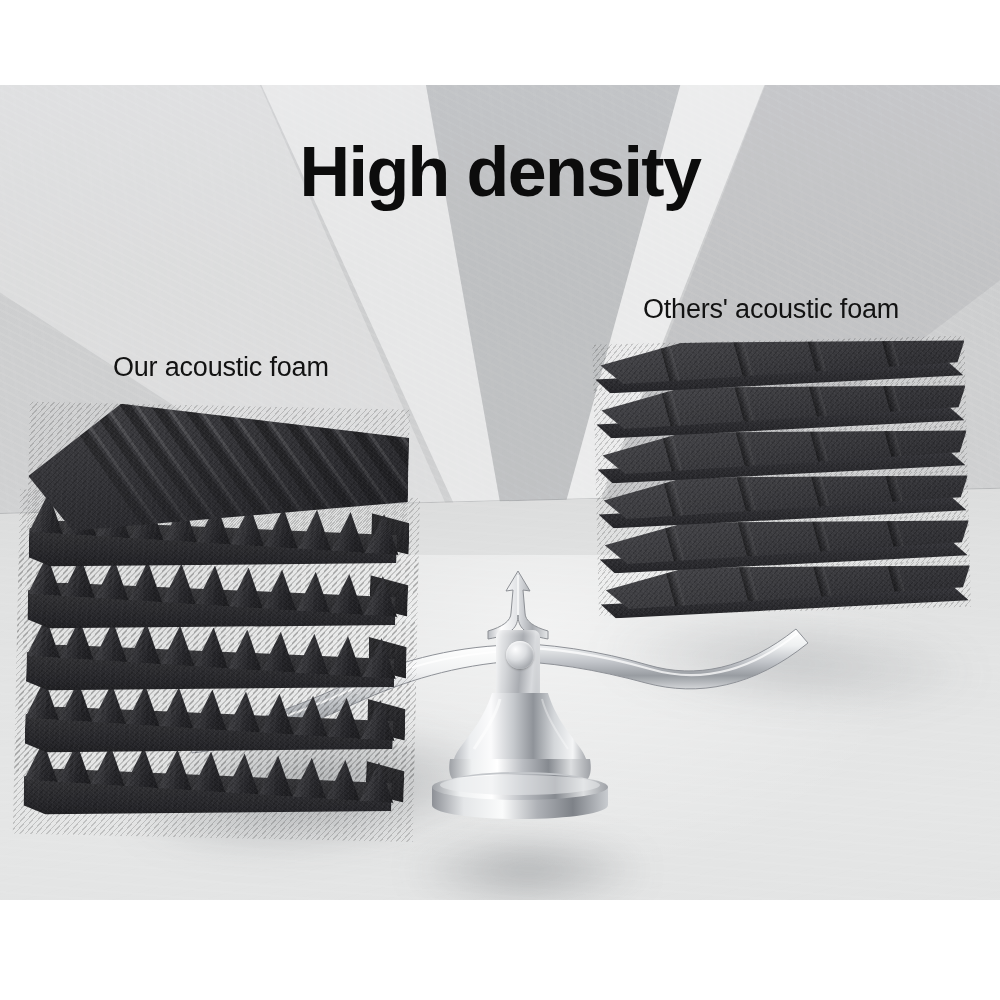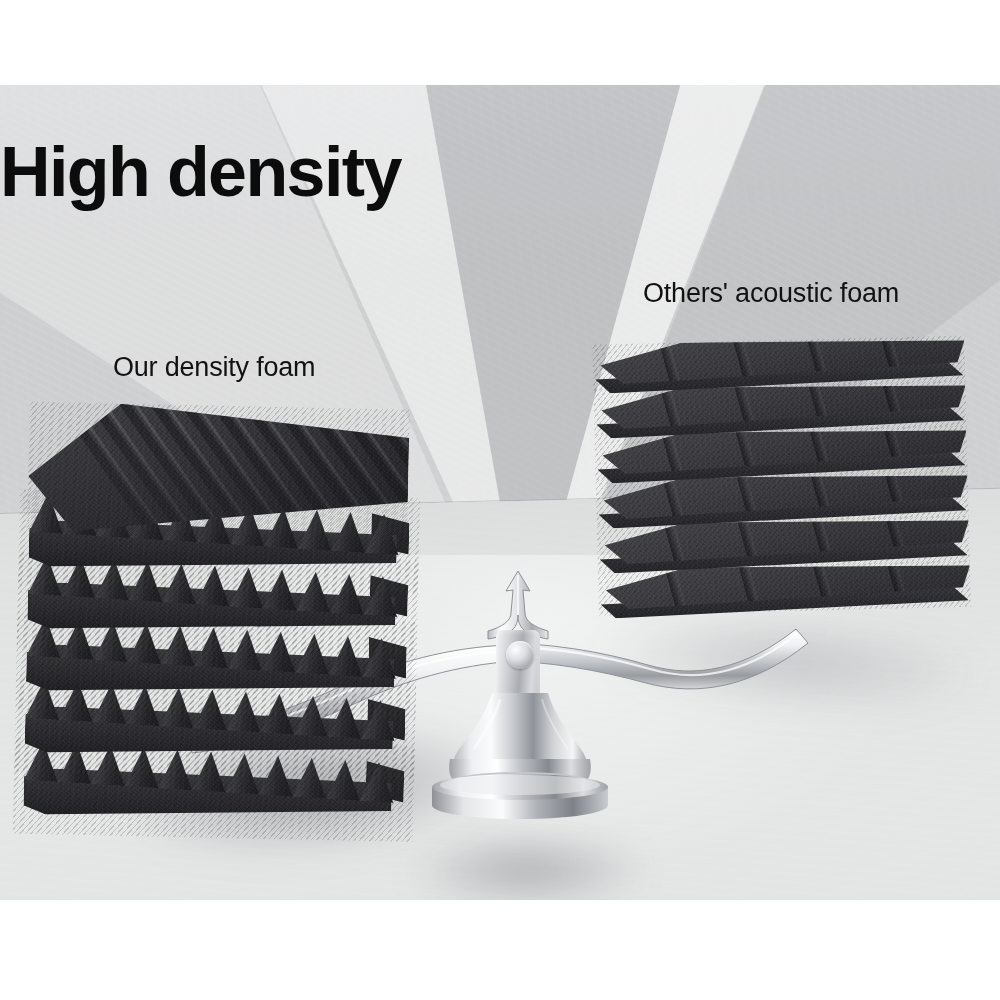--- a/index.html
+++ b/index.html
@@ -95,32 +95,32 @@
   }
   .sh-right{
     left:600px;top:530px;width:380px;height:95px;
     background:radial-gradient(ellipse at center, rgba(95,99,104,.26), rgba(95,99,104,0) 72%);
     transform:rotate(4deg);
   }
 
   
   .title{
     position:absolute;left:0;top:137px;width:1000px;
-    text-align:left;
+    text-align:center;
     font-size:70px;line-height:1;font-weight:700;
     letter-spacing:-1.6px;
     color:#0c0c0c;
   }
   .label{
     position:absolute;
     font-size:27px;font-weight:400;color:#121212;
     letter-spacing:-.2px;white-space:nowrap;
   }
   .label-left{left:113px;top:352px;}
-  .label-right{left:643px;top:278px;text-align:right;}
+  .label-right{left:643px;top:294px;text-align:right;}
 
   
   .foam-noise{
     position:absolute;inset:0;opacity:.55;pointer-events:none;
     background:
       repeating-linear-gradient(37deg, rgba(255,255,255,.055) 0 1px, rgba(0,0,0,0) 1px 3px),
       repeating-linear-gradient(-49deg, rgba(0,0,0,.30) 0 1px, rgba(0,0,0,0) 1px 4px),
       repeating-linear-gradient(91deg, rgba(255,255,255,.035) 0 1px, rgba(0,0,0,0) 1px 5px);
   }
 
@@ -242,21 +242,21 @@
     <div class="floor-glow"></div>
 
     <div class="shadow sh-right"></div>
     <div class="shadow sh-left"></div>
     <div class="shadow sh-base"></div>
   </div>
 
   <div class="title">High density</div>
 
   <div class="label label-right">Others' acoustic foam</div>
-  <div class="label label-left">Our density foam</div>
+  <div class="label label-left">Our acoustic foam</div>
 
   <div id="right-stack" style="transform: rotate(-1.4deg);">
       <div class="lyr-r" style="top: 225px;">
         <div class="r-face"></div>
         <div class="r-top"></div>
         <div class="r-grooves">
           <div class="r-groove" style="left: 62px;"></div>
           <div class="r-groove" style="left: 136px;"></div>
           <div class="r-groove" style="left: 210px;"></div>
           <div class="r-groove" style="left: 284px;"></div>

